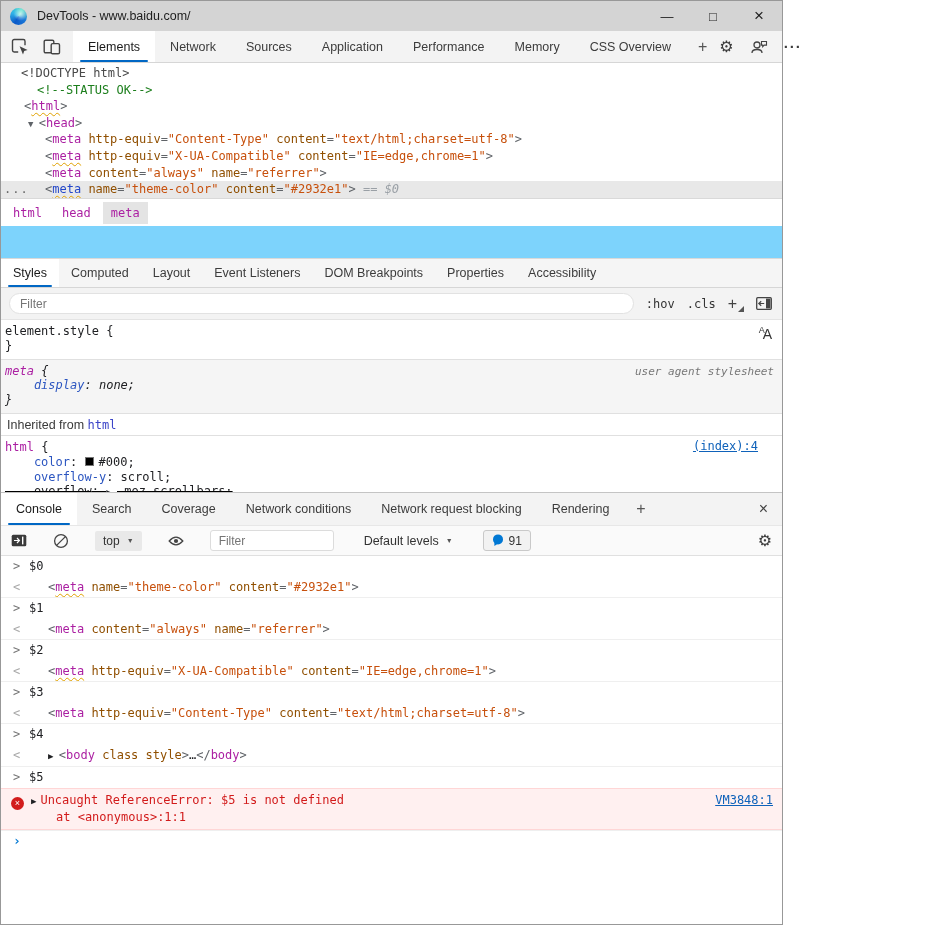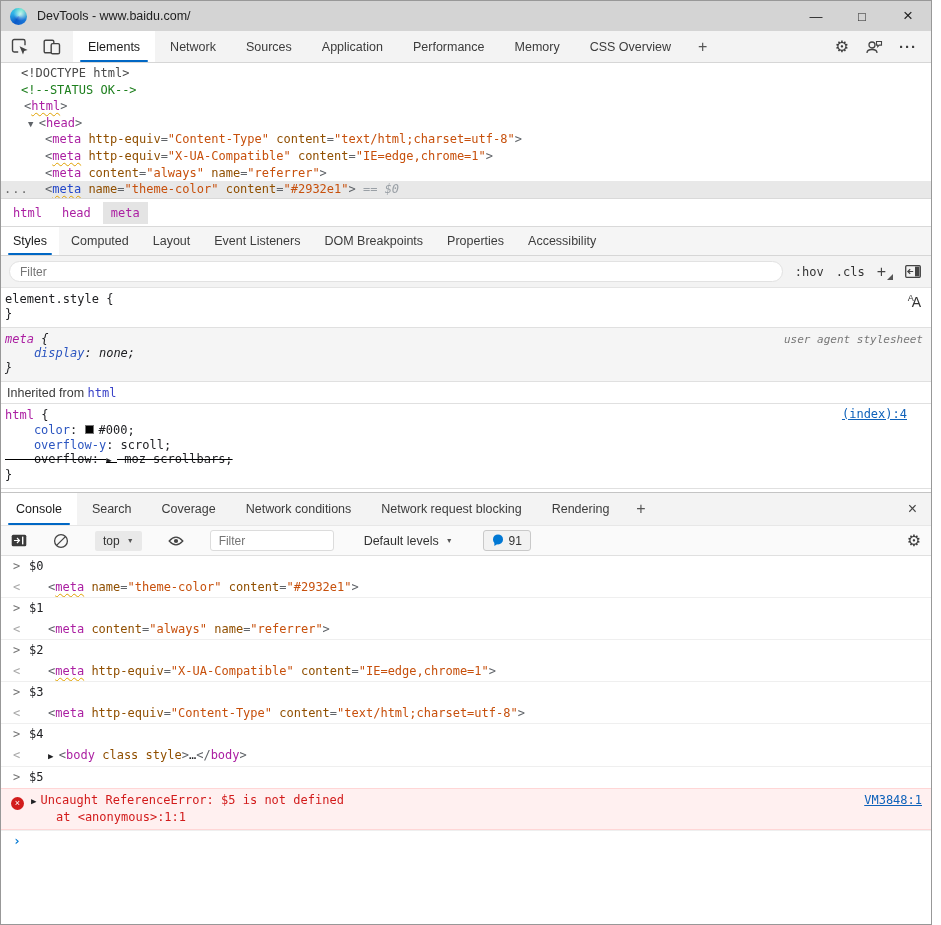--- a/index.html
+++ b/index.html
@@ -1,18 +1,18 @@
 <!DOCTYPE html>
 <html><head>
 <meta charset="utf-8">
 <style>
   * { box-sizing: border-box; margin: 0; padding: 0; }
   html, body { background: #fff; }
   body { width: 941px; height: 925px; font-family: "Liberation Sans", sans-serif; overflow: hidden; }
-  .window { width: 932px; height: 925px; border: 1px solid #989898; display: flex; flex-direction: column; background: #7dd3fc; }
+  .window { width: 783px; height: 925px; border: 1px solid #989898; display: flex; flex-direction: column; background: #7dd3fc; }
 
   
   .titlebar { height: 30px; background: #d4d4d4; display: flex; align-items: center; flex: none; }
   .edge-logo { width: 17px; height: 17px; border-radius: 50%; margin: 0 10px 0 9px; flex: none;
     background: radial-gradient(circle at 62% 35%, rgba(255,255,255,.65), rgba(255,255,255,0) 45%),
                 conic-gradient(from 210deg at 50% 50%, #0b59c8, #2fb3e8, #53e0c8, #1a78d8, #0b59c8); }
   .title-text { font-size: 12.5px; color: #1d1d1d; }
   .win-controls { margin-left: auto; display: flex; height: 100%; }
   .win-btn { width: 46px; height: 100%; display: flex; align-items: center; justify-content: center; font-size: 13px; color: #1d1d1d; }
   .win-btn.close { font-size: 17px; }
@@ -51,21 +51,21 @@
   .tk-prop { color: #2b55c0; }
   .tk-cssval { color: #202124; }
   .sq { text-decoration: underline wavy #e0a100; text-underline-offset: 2px; text-decoration-thickness: 1px; }
 
   
   .breadcrumb { height: 28px; border-top: 1px solid #d9d9d9; display: flex; align-items: center; padding: 0 4px; gap: 4px; flex: none; background: #fff; }
   .crumb { font-size: 12px; color: #ab1fa2; padding: 4px 8px; }
   .crumb.active { background: #e4e4e4; }
 
   
-  .sub-tabs { height: 30px; background: #f5f5f5; border-top: 1px solid #d9d9d9; border-bottom: 1px solid #d6d6d6; display: flex; flex: none; }
+  .sub-tabs { height: 30px; background: #f5f5f5; border-top: 1px solid #d9d9d9; border-bottom: 1px solid #d6d6d6; display: flex; flex: none; margin-top: 32px; }
   .sub-tabs .tab { padding: 0 12px; }
 
   
   .filter-row { height: 32px; background: #f3f3f3; display: flex; align-items: center; padding: 0 10px 0 8px; gap: 12px; flex: none; border-bottom: 1px solid #e4e4e4; }
   .filter-input { flex: 1; height: 21px; border: 1px solid #e2e2e2; border-radius: 11px; background: #fff; padding: 0 10px; font-size: 12px; color: #333; outline: none; font-family: "Liberation Sans", sans-serif; }
   .pseudo-toggle { font-family: "DejaVu Sans Mono", monospace; font-size: 12px; color: #333; }
   .plus-drop { position: relative; font-size: 16px; color: #444; padding-right: 7px; line-height: 1; }
   .plus-drop::after { content: ""; position: absolute; right: 0; bottom: 0; border: 3px solid transparent; border-right-color: #555; border-bottom-color: #555; }
 
   
@@ -159,21 +159,21 @@
             <path d="M2 14 Q2 10.5 7 10.5 Q12 10.5 12 14" fill="none" stroke="#444" stroke-width="1.3"></path>
             <path d="M11.5 2.5 h5 v3.6 h-2.2 l-1.6 1.6 v-1.6 h-1.2 z" fill="none" stroke="#444" stroke-width="1.1"></path>
           </svg>
       </span>
       <span class="dots">···</span>
     </div>
   </div>
 
   <div class="dom-tree" id="dom-tree">
       <div class="dom-line" style="padding-left: 20px;"><span class="tk-doctype">&lt;!DOCTYPE html&gt;</span></div>
-      <div class="dom-line" style="padding-left: 20px;"><span class="tk-comment">&lt;!--STATUS OK--&gt;</span></div>
+      <div class="dom-line" style="padding-left: 36px;"><span class="tk-comment">&lt;!--STATUS OK--&gt;</span></div>
       <div class="dom-line" style="padding-left: 23px;"><span class="tk-punct">&lt;</span><span class="tk-tag sq">html</span><span class="tk-punct">&gt;</span></div>
       <div class="dom-line" style="padding-left: 27px;"><span class="tk-arrow">▼ </span><span class="tk-punct">&lt;</span><span class="tk-tag">head</span><span class="tk-punct">&gt;</span></div>
       <div class="dom-line" style="padding-left: 44px;"><span class="tk-punct">&lt;</span><span class="tk-tag">meta</span><span class="tk-plain"> </span><span class="tk-attr">http-equiv</span><span class="tk-punct">=</span><span class="tk-val">"Content-Type"</span><span class="tk-plain"> </span><span class="tk-attr">content</span><span class="tk-punct">=</span><span class="tk-val">"text/html;charset=utf-8"</span><span class="tk-punct">&gt;</span></div>
       <div class="dom-line" style="padding-left: 44px;"><span class="tk-punct">&lt;</span><span class="tk-tag sq">meta</span><span class="tk-plain"> </span><span class="tk-attr">http-equiv</span><span class="tk-punct">=</span><span class="tk-val">"X-UA-Compatible"</span><span class="tk-plain"> </span><span class="tk-attr">content</span><span class="tk-punct">=</span><span class="tk-val">"IE=edge,chrome=1"</span><span class="tk-punct">&gt;</span></div>
       <div class="dom-line" style="padding-left: 44px;"><span class="tk-punct">&lt;</span><span class="tk-tag">meta</span><span class="tk-plain"> </span><span class="tk-attr">content</span><span class="tk-punct">=</span><span class="tk-val">"always"</span><span class="tk-plain"> </span><span class="tk-attr">name</span><span class="tk-punct">=</span><span class="tk-val">"referrer"</span><span class="tk-punct">&gt;</span></div>
       <div class="dom-line selected" style="padding-left: 44px;"><span class="gutter">...</span><span class="tk-punct">&lt;</span><span class="tk-tagsel sq">meta</span><span class="tk-plain"> </span><span class="tk-attr">name</span><span class="tk-punct">=</span><span class="tk-val">"theme-color"</span><span class="tk-plain"> </span><span class="tk-attr">content</span><span class="tk-punct">=</span><span class="tk-val">"#2932e1"</span><span class="tk-punct">&gt;</span><span class="tk-dim"> == $0</span></div>
     </div>
 
   <div class="breadcrumb" id="breadcrumb">
       <span class="crumb">html</span>

